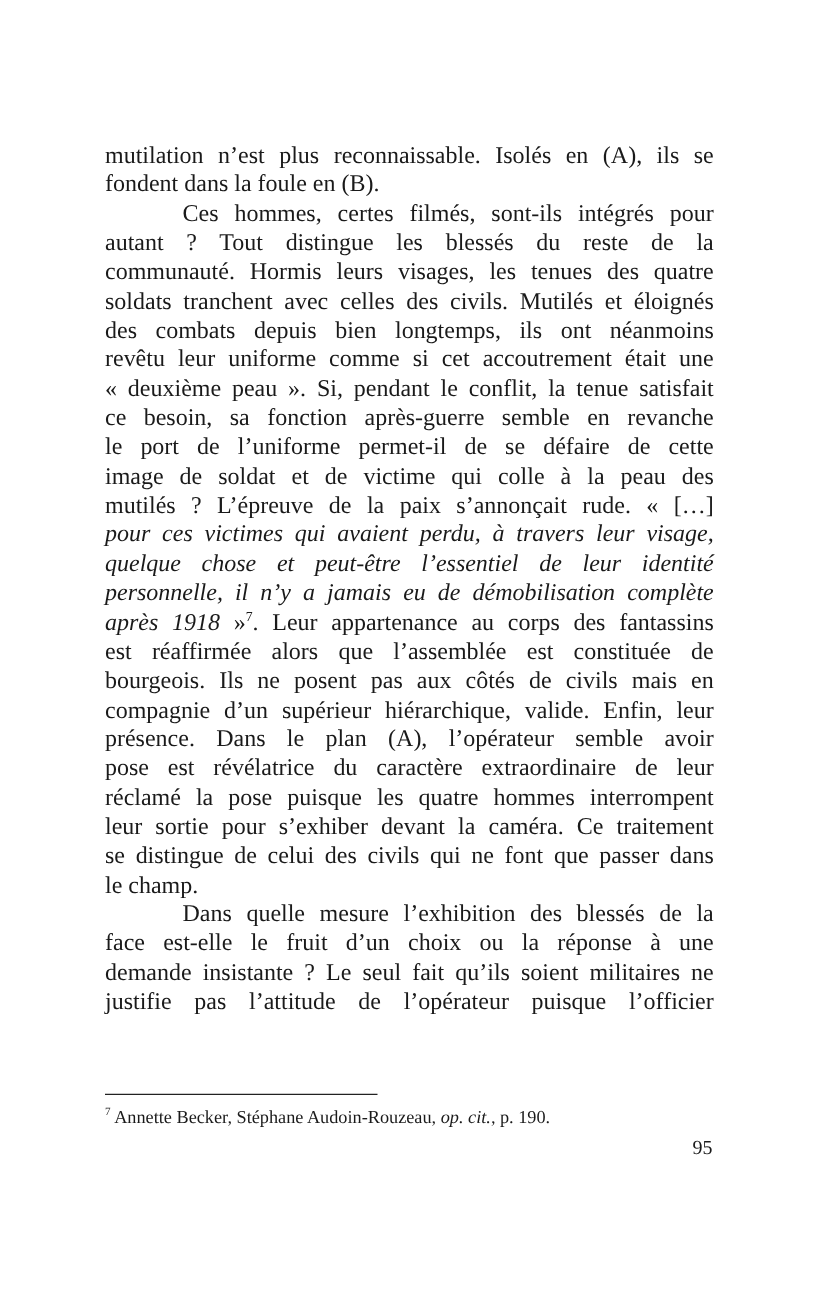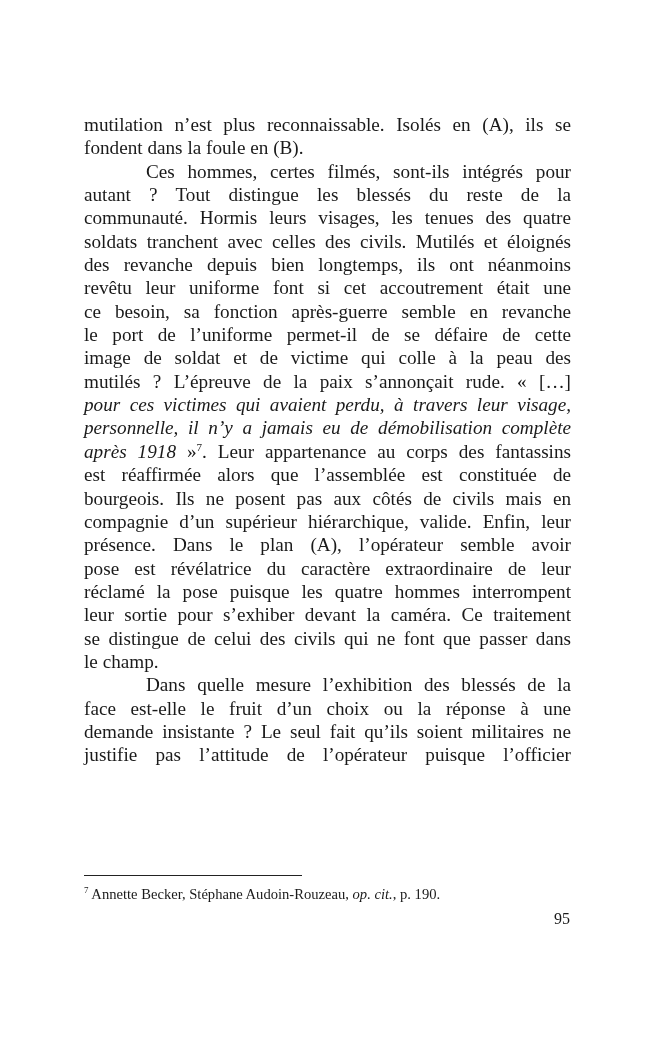--- a/index.html
+++ b/index.html
@@ -93,28 +93,30 @@
     <div class="para">
       <span class="ln">mutilation n’est plus reconnaissable. Isolés en (A), ils se</span>
       <span class="ln last">fondent dans la foule en (B).</span>
     </div>
 
     <div class="para">
       <span class="ln first-indent">Ces hommes, certes filmés, sont-ils intégrés pour</span>
       <span class="ln">autant ? Tout distingue les blessés du reste de la</span>
       <span class="ln">communauté. Hormis leurs visages, les tenues des quatre</span>
       <span class="ln">soldats tranchent avec celles des civils. Mutilés et éloignés</span>
-      <span class="ln">des revanche depuis bien longtemps, ils ont néanmoins</span>
-      <span class="ln">revêtu leur uniforme font si cet accoutrement était une</span>
+      <span class="ln">des combats depuis bien longtemps, ils ont néanmoins</span>
+      <span class="ln">revêtu leur uniforme comme si cet accoutrement était une</span>
+      <span class="ln">« deuxième peau ». Si, pendant le conflit, la tenue satisfait</span>
       <span class="ln">ce besoin, sa fonction après-guerre semble en revanche</span>
       <span class="ln">le port de l’uniforme permet-il de se défaire de cette</span>
       <span class="ln">image de soldat et de victime qui colle à la peau des</span>
       <span class="ln">mutilés ? L’épreuve de la paix s’annonçait rude. « […]</span>
 
       <span class="ln quote">pour ces victimes qui avaient perdu, à travers leur visage,</span>
+      <span class="ln quote">quelque chose et peut-être l’essentiel de leur identité</span>
       <span class="ln quote">personnelle, il n’y a jamais eu de démobilisation complète</span>
 
       <span class="ln"><span class="quote">après 1918</span><span> »</span><sup class="fnref">7</sup><span>. Leur appartenance au corps des fantassins</span></span>
 
       <span class="ln">est réaffirmée alors que l’assemblée est constituée de</span>
       <span class="ln">bourgeois. Ils ne posent pas aux côtés de civils mais en</span>
       <span class="ln">compagnie d’un supérieur hiérarchique, valide. Enfin, leur</span>
       <span class="ln">présence. Dans le plan (A), l’opérateur semble avoir</span>
       <span class="ln">pose est révélatrice du caractère extraordinaire de leur</span>
       <span class="ln">réclamé la pose puisque les quatre hommes interrompent</span>

